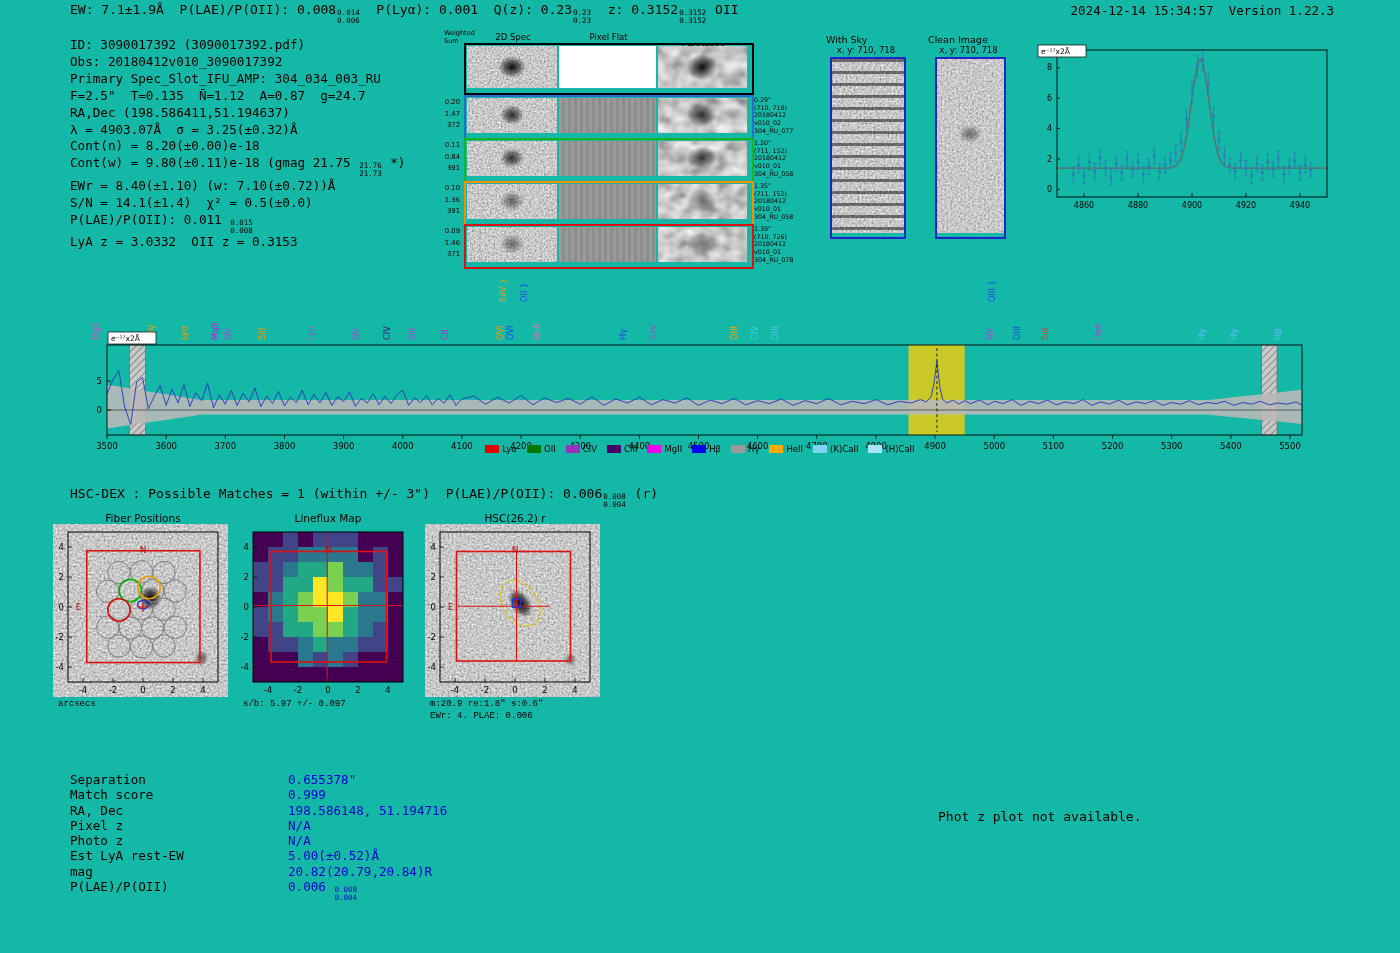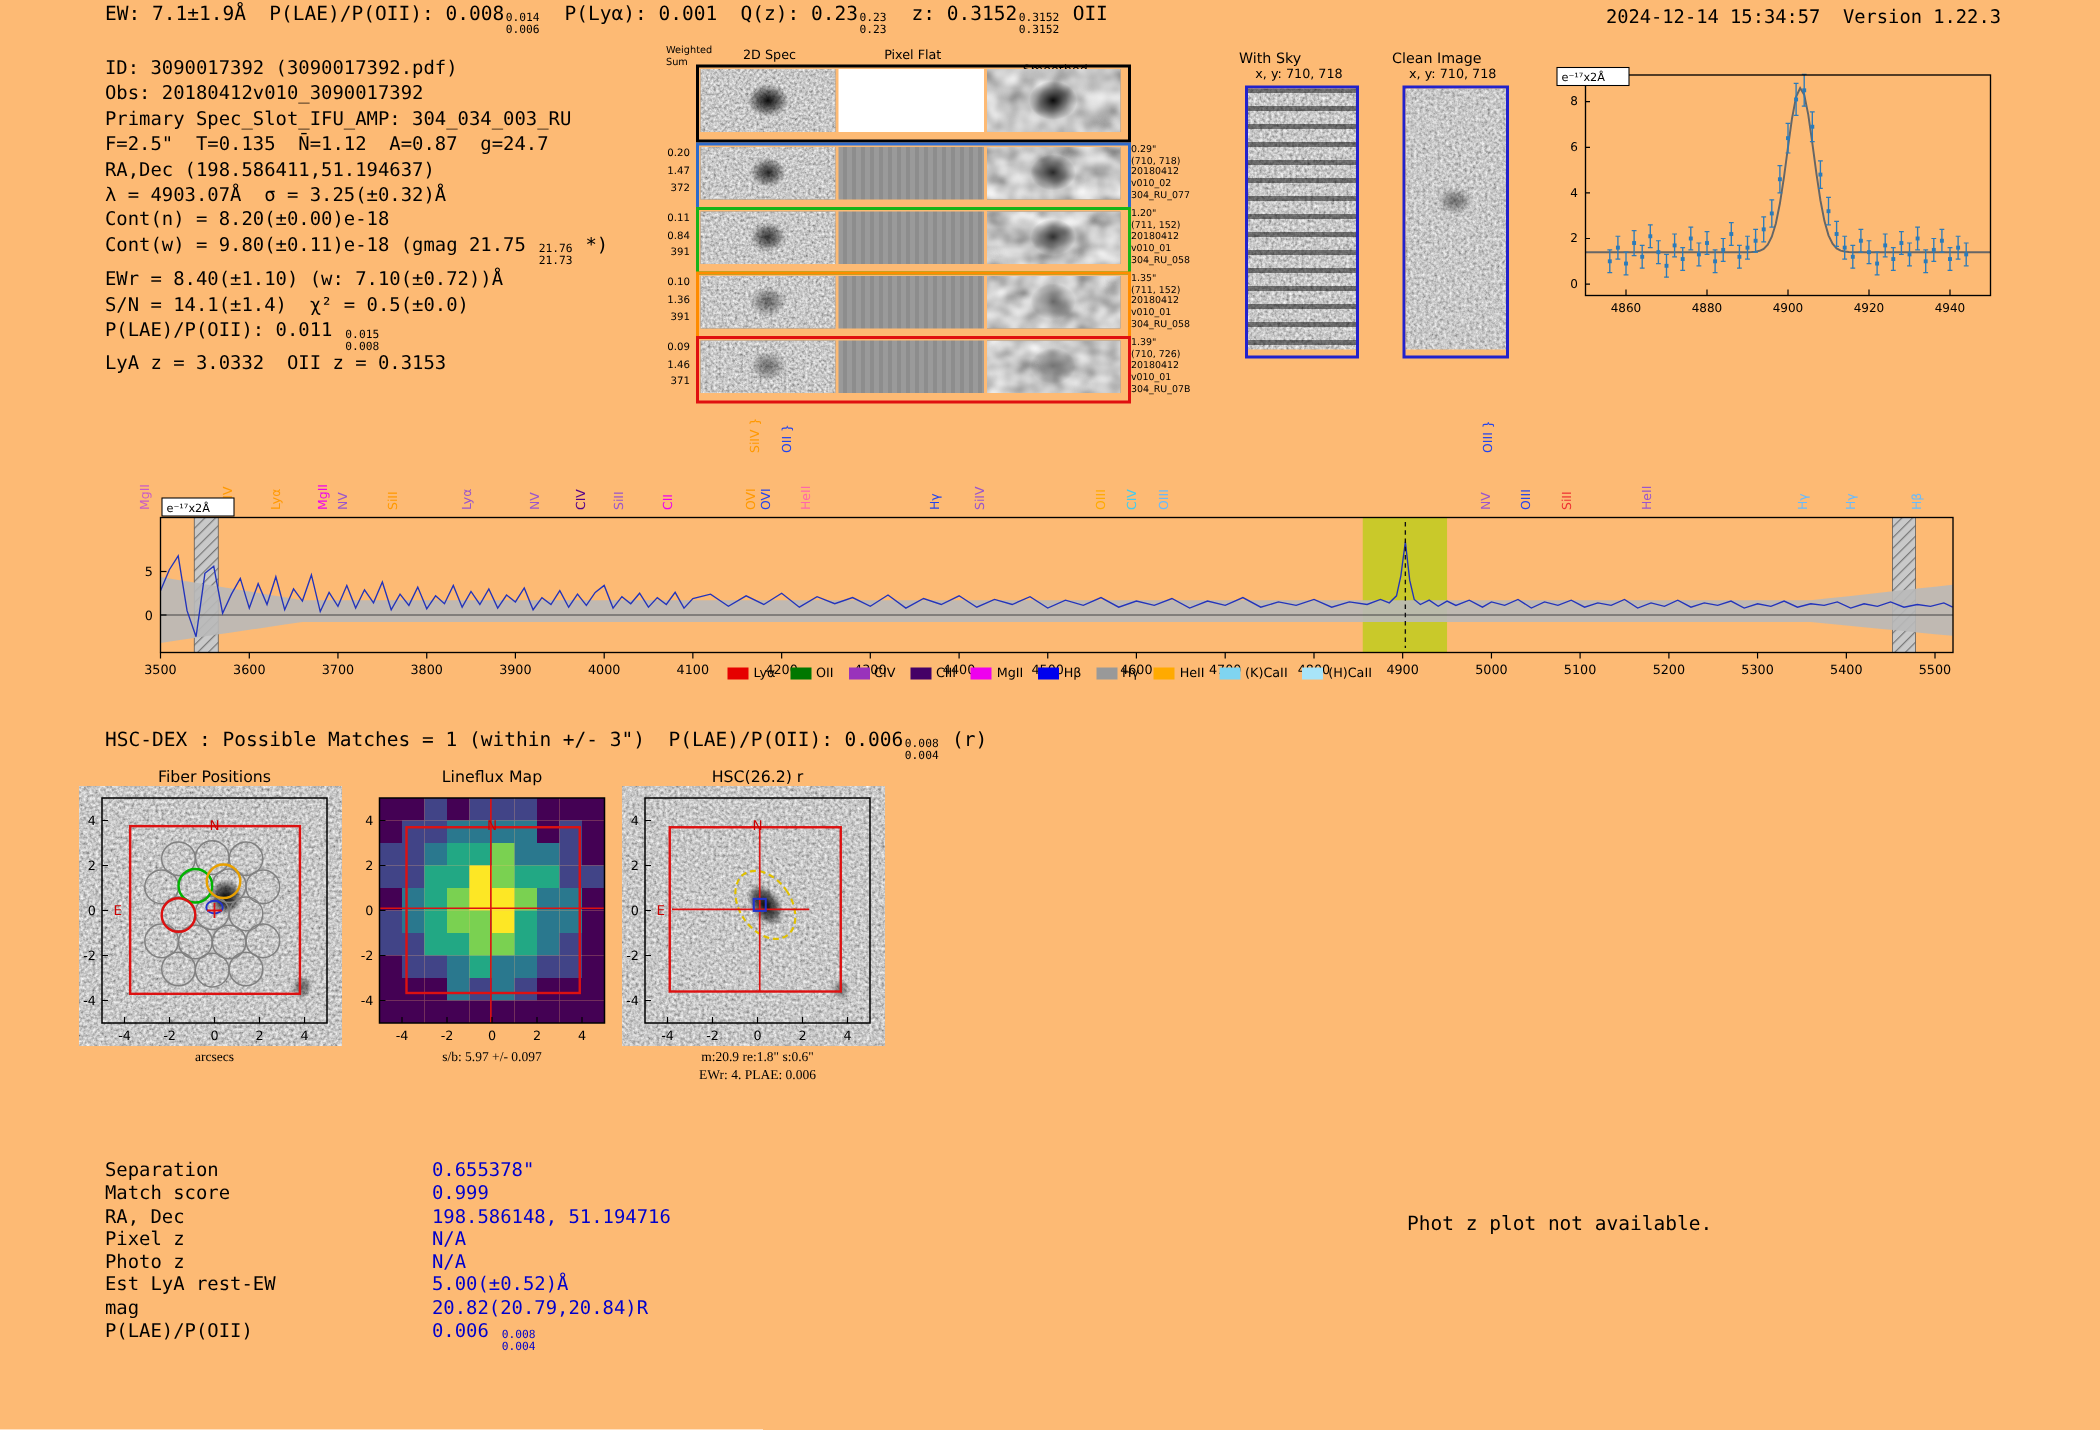--- a/index.html
+++ b/index.html
@@ -1,31 +1,31 @@
 <!DOCTYPE html>
 <html><head>
 <meta charset="utf-8">
 <style>
 html,body{margin:0;padding:0;background:#fff}
-#page{position:relative;width:1400px;height:953px;background:#fdba74;font-family:"DejaVu Sans Mono",monospace;color:#000;overflow:hidden}
+#page{position:relative;width:1400px;height:953px;background:#14b8a6;font-family:"DejaVu Sans Mono",monospace;color:#000;overflow:hidden}
 .abs{position:absolute}
 #hdr-left{left:70px;top:2px;font-size:13px;white-space:pre}
 #hdr-right{right:66px;top:3px;font-size:12.5px;white-space:pre}
 #info-block{left:70px;top:37px}
 .iline{white-space:pre;font-size:12.6px;line-height:16.9px}
 .stack{display:inline-flex;flex-direction:column;font-size:7.5px;line-height:7.8px;vertical-align:-1px;margin:0 1px}
 .s2-head{position:absolute;font-family:"DejaVu Sans",sans-serif;font-size:8.5px;text-align:center;width:84px}
 .s2-row{position:absolute}
 .s2-cell{position:absolute;overflow:hidden;background:#8f8f8f}
 .s2-left{position:absolute;font-size:6.8px;line-height:11.5px;text-align:right;width:22px;font-family:"DejaVu Sans",sans-serif}
 .s2-right{position:absolute;font-size:6.3px;line-height:7.7px;font-family:"DejaVu Sans",sans-serif;white-space:pre}
 .sky-title{position:absolute;width:100%;font-family:"DejaVu Sans",sans-serif;font-size:9.5px}
 .sky-sub{position:absolute;width:100%;text-align:center;font-family:"DejaVu Sans",sans-serif;font-size:8.5px}
 .cut-title{position:absolute;font-family:"DejaVu Sans",sans-serif;font-size:10.5px;text-align:center}
-.cut-sub{position:absolute;font-family:Liberation Serif, serif;font-size:9px;text-align:center;line-height:11.5px}
+.cut-sub{position:absolute;font-family:Liberation Mono, monospace;font-size:9px;text-align:left;line-height:11.5px}
 #hsc-line{left:70px;top:486px;font-size:13px;white-space:pre}
 #legend{display:flex;gap:10px;align-items:center;font-family:"DejaVu Sans",sans-serif;font-size:8.5px}
 .lg-item{display:flex;align-items:center;gap:3px}
 .lg-sw{width:14px;height:8px;display:inline-block}
 #match-table{left:70px;top:772px;font-size:12.6px}
 .mt-row{white-space:pre;line-height:15.3px}
 .mt-label{display:inline-block;width:218px}
 .mt-val{color:#0000cc}
 #footer-note{left:938px;top:809px;font-size:13px}
 </style>
@@ -908,21 +908,21 @@
             <text x="26" y="56" text-anchor="end" font-size="8.5">2</text>
             <line x1="165" y1="158" x2="165" y2="154" stroke="#000" stroke-width="0.8"></line>
             <text x="165" y="169" text-anchor="middle" font-size="8.5">4</text>
             <line x1="30" y1="23" x2="34" y2="23" stroke="#000" stroke-width="0.8"></line>
             <text x="26" y="26" text-anchor="end" font-size="8.5">4</text>
           </svg></div>
         <div class="cut-sub" style="position: absolute; left: 20px; top: 189px; width: 170px;">
           <div>s/b: 5.97 +/- 0.097</div>
         </div>
       </div>
-      <div style="position: absolute; left: 400px; top: 510px; width: 195px; height: 225px;">
+      <div style="position: absolute; left: 410px; top: 510px; width: 195px; height: 225px;">
         <div class="cut-title" style="left: 30px; top: 2px; width: 150px;">HSC(26.2) r</div>
         <div style="position: absolute; left: 0px; top: 14px;"><svg width="190" height="175" font-family="DejaVu Sans,sans-serif">
             <defs>
               <filter id="cnf14">
                 <feTurbulence type="fractalNoise" baseFrequency="0.5" numOctaves="3" seed="154" stitchTiles="stitch"></feTurbulence>
                 <feColorMatrix type="saturate" values="0"></feColorMatrix>
                 <feComponentTransfer>
                   <feFuncR type="linear" slope="1.2" intercept="-0.02"></feFuncR>
                   <feFuncG type="linear" slope="1.2" intercept="-0.02"></feFuncG>
                   <feFuncB type="linear" slope="1.2" intercept="-0.02"></feFuncB>

